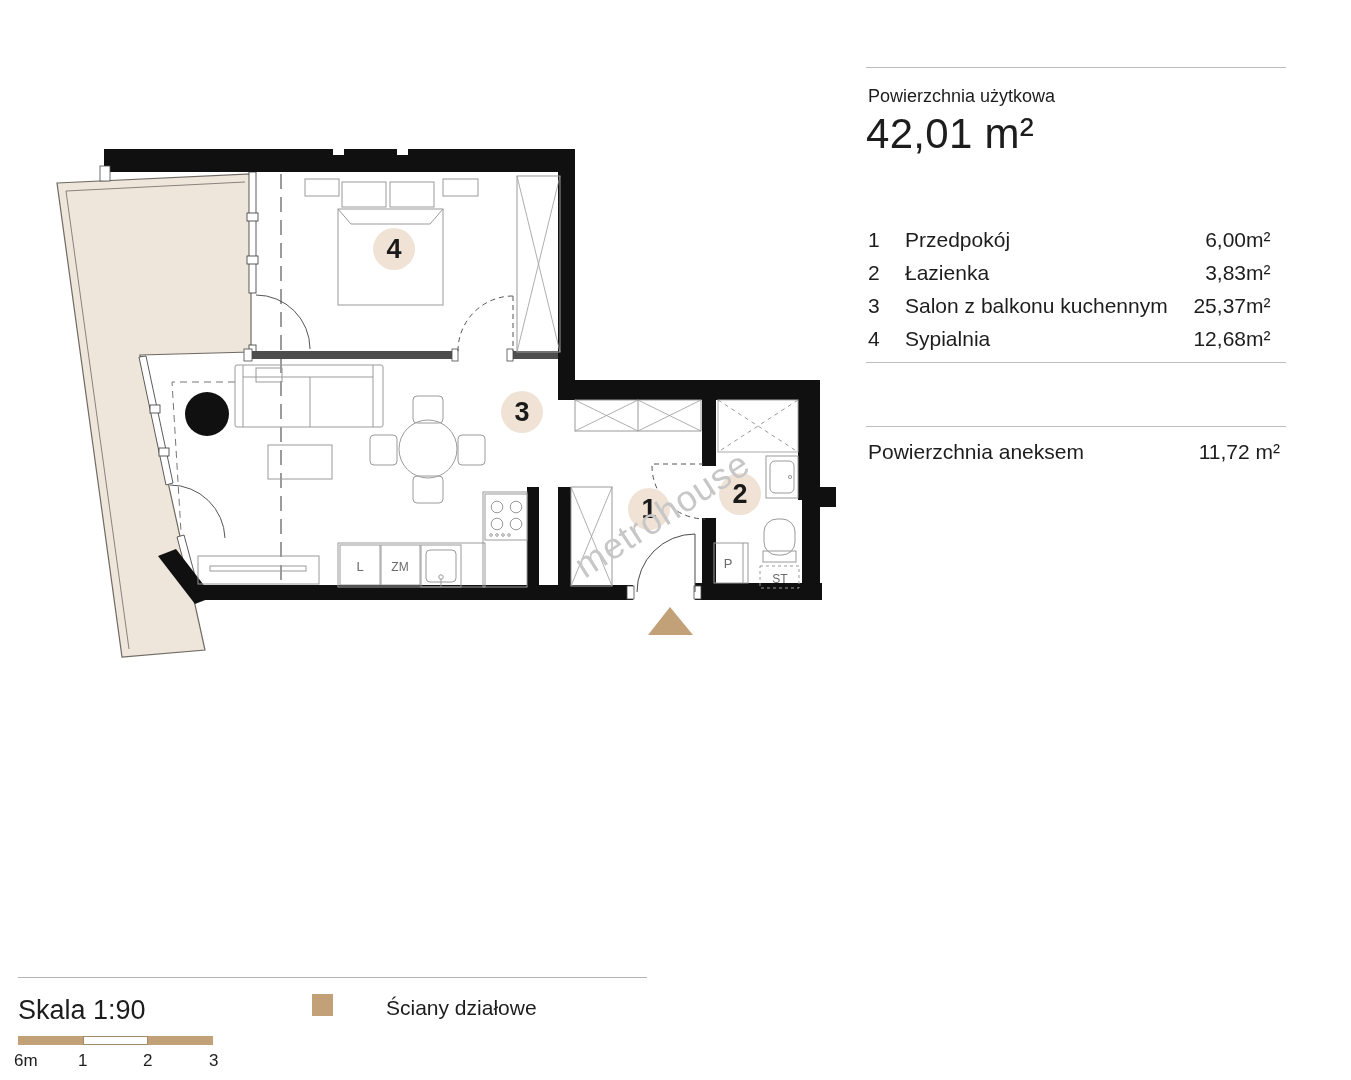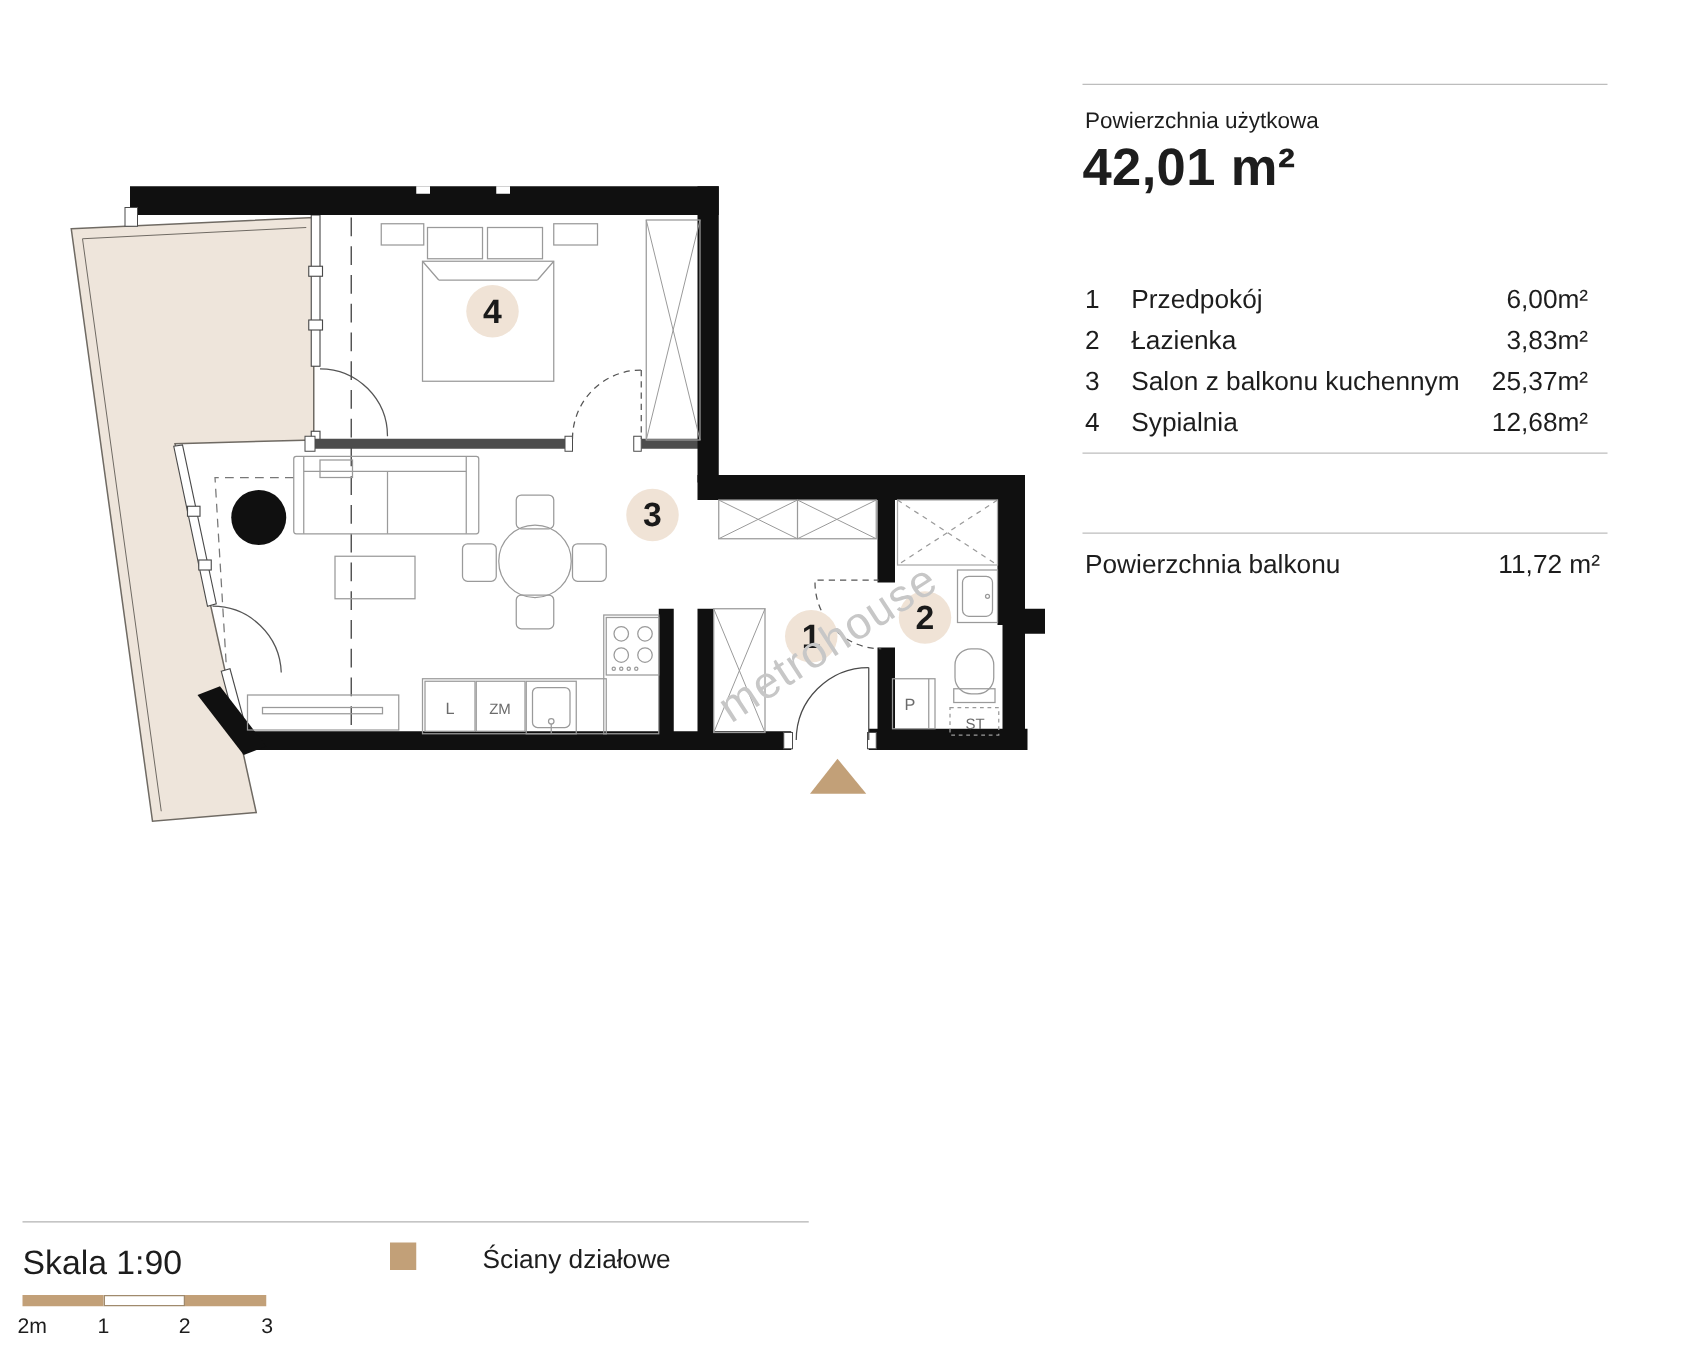--- a/index.html
+++ b/index.html
@@ -14,21 +14,21 @@
     color:#c7c7c7;letter-spacing:1px;transform:rotate(-33deg);
     transform-origin:left bottom;white-space:nowrap;z-index:5;
   }
   
   .panel{position:absolute;left:866px;top:0;width:420px;height:520px;}
   .hr{position:absolute;left:0;width:420px;height:1px;background:#bdbdbd;}
   #hr-top{top:67px;}
   #hr-mid{top:362px;}
   #hr-mid2{top:426px;}
   .area-label{position:absolute;left:2px;top:86px;font-size:18px;}
-  .area-value{position:absolute;left:0;top:110px;font-size:42px;font-weight:bold;letter-spacing:.3px;}
+  .area-value{position:absolute;left:0;top:110px;font-size:42px;font-weight:normal;letter-spacing:.3px;}
   .rooms{position:absolute;left:2px;top:228px;width:412px;}
   .room-row{display:flex;align-items:baseline;height:33px;font-size:21px;}
   .room-num{width:37px;}
   .room-name{flex:0 0 auto;}
   .room-area{margin-left:auto;text-align:center;}
   .room-unit{width:34px;}
   .balcony-row{position:absolute;left:2px;top:440px;width:412px;display:flex;
     justify-content:space-between;font-size:21px;}
   
   .footer-hr{position:absolute;left:18px;top:977px;width:629px;height:1px;background:#b3b3b3;}
@@ -229,31 +229,31 @@
       <span class="room-name">Sypialnia</span>
       <span class="room-area">12,68</span>
       <span class="room-unit">m²</span>
     </div>
   </div>
 
   <div class="hr" id="hr-mid"></div>
   <div class="hr" id="hr-mid2"></div>
 
   <div class="balcony-row">
-    <span>Powierzchnia balkonu</span>
+    <span>Powierzchnia aneksem</span>
     <span>11,72 m²</span>
   </div>
 </div>
 
 <div class="footer-hr"></div>
 <div class="scale-label">Skala 1:90</div>
 <div class="legend-swatch"></div>
 <div class="legend-label">Ściany działowe</div>
 
 <div class="scalebar">
   <div class="seg seg-tan"></div>
   <div class="seg seg-white"></div>
   <div class="seg seg-tan"></div>
 </div>
-<span class="tick" id="tick-0">2m</span>
+<span class="tick" id="tick-0">6m</span>
 <span class="tick" id="tick-1">1</span>
 <span class="tick" id="tick-2">2</span>
 <span class="tick" id="tick-3">3</span>
 
 </body></html>

